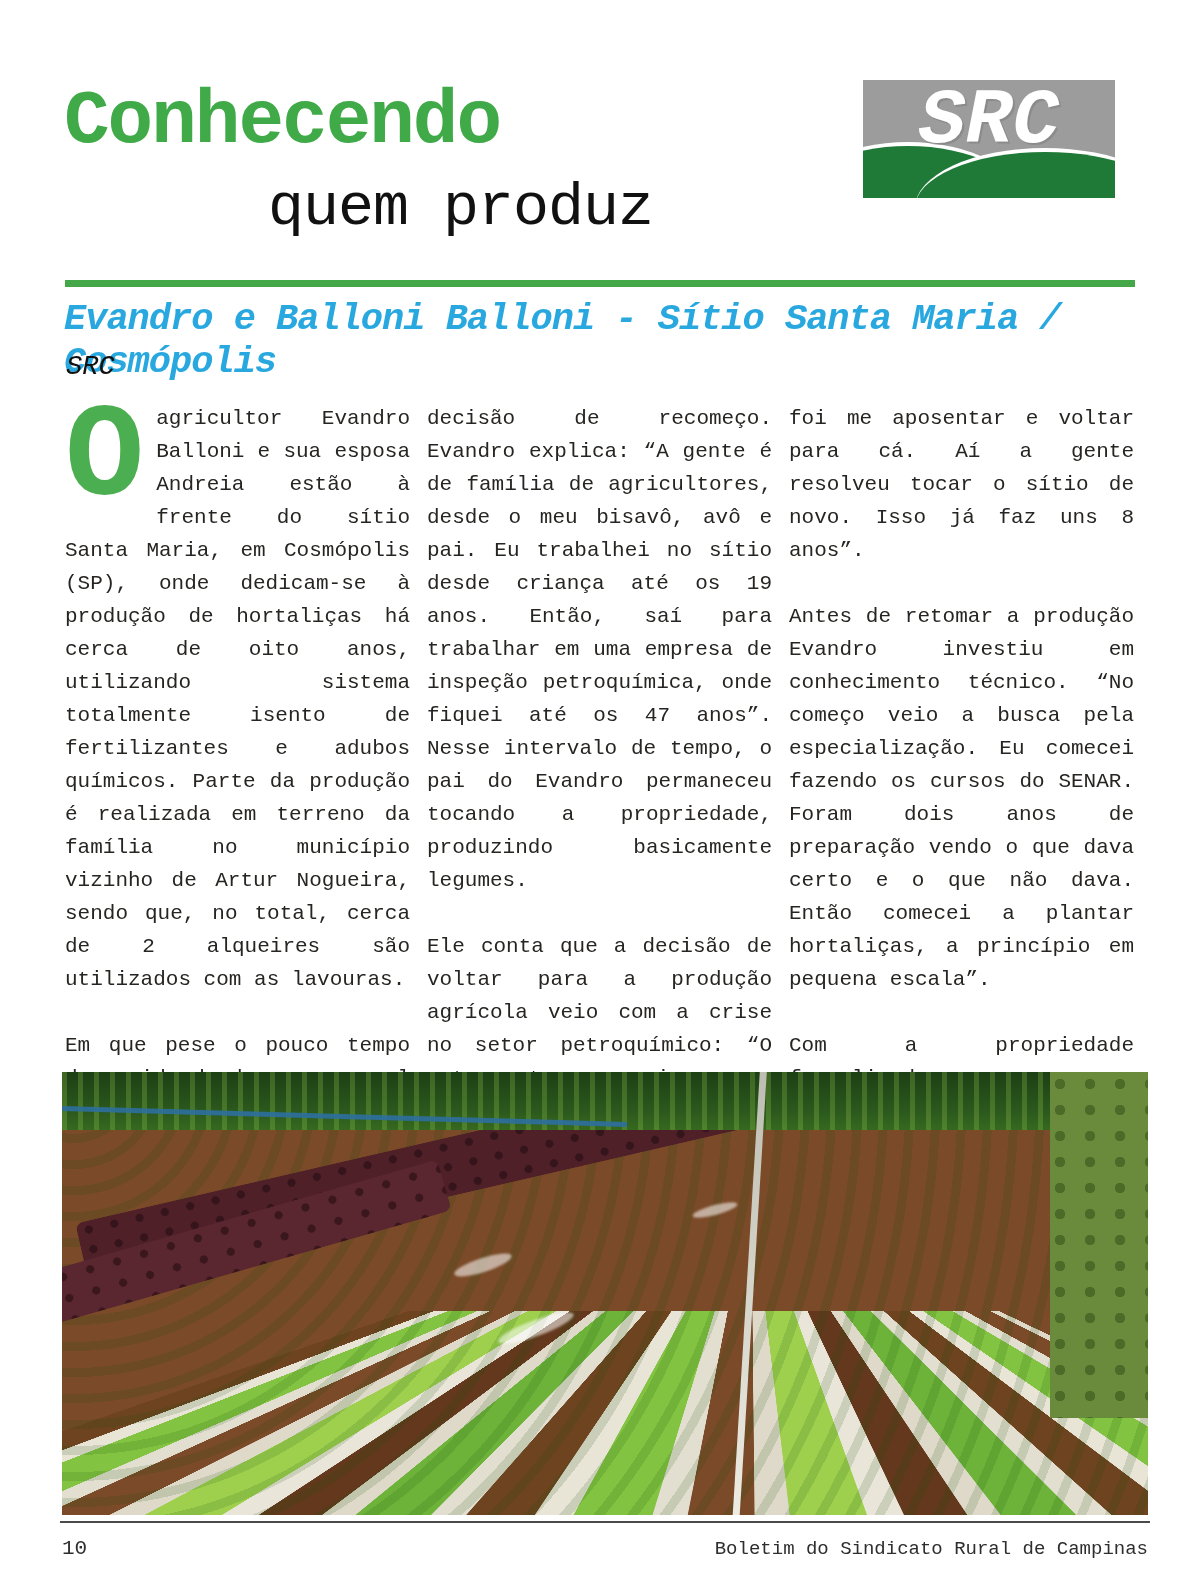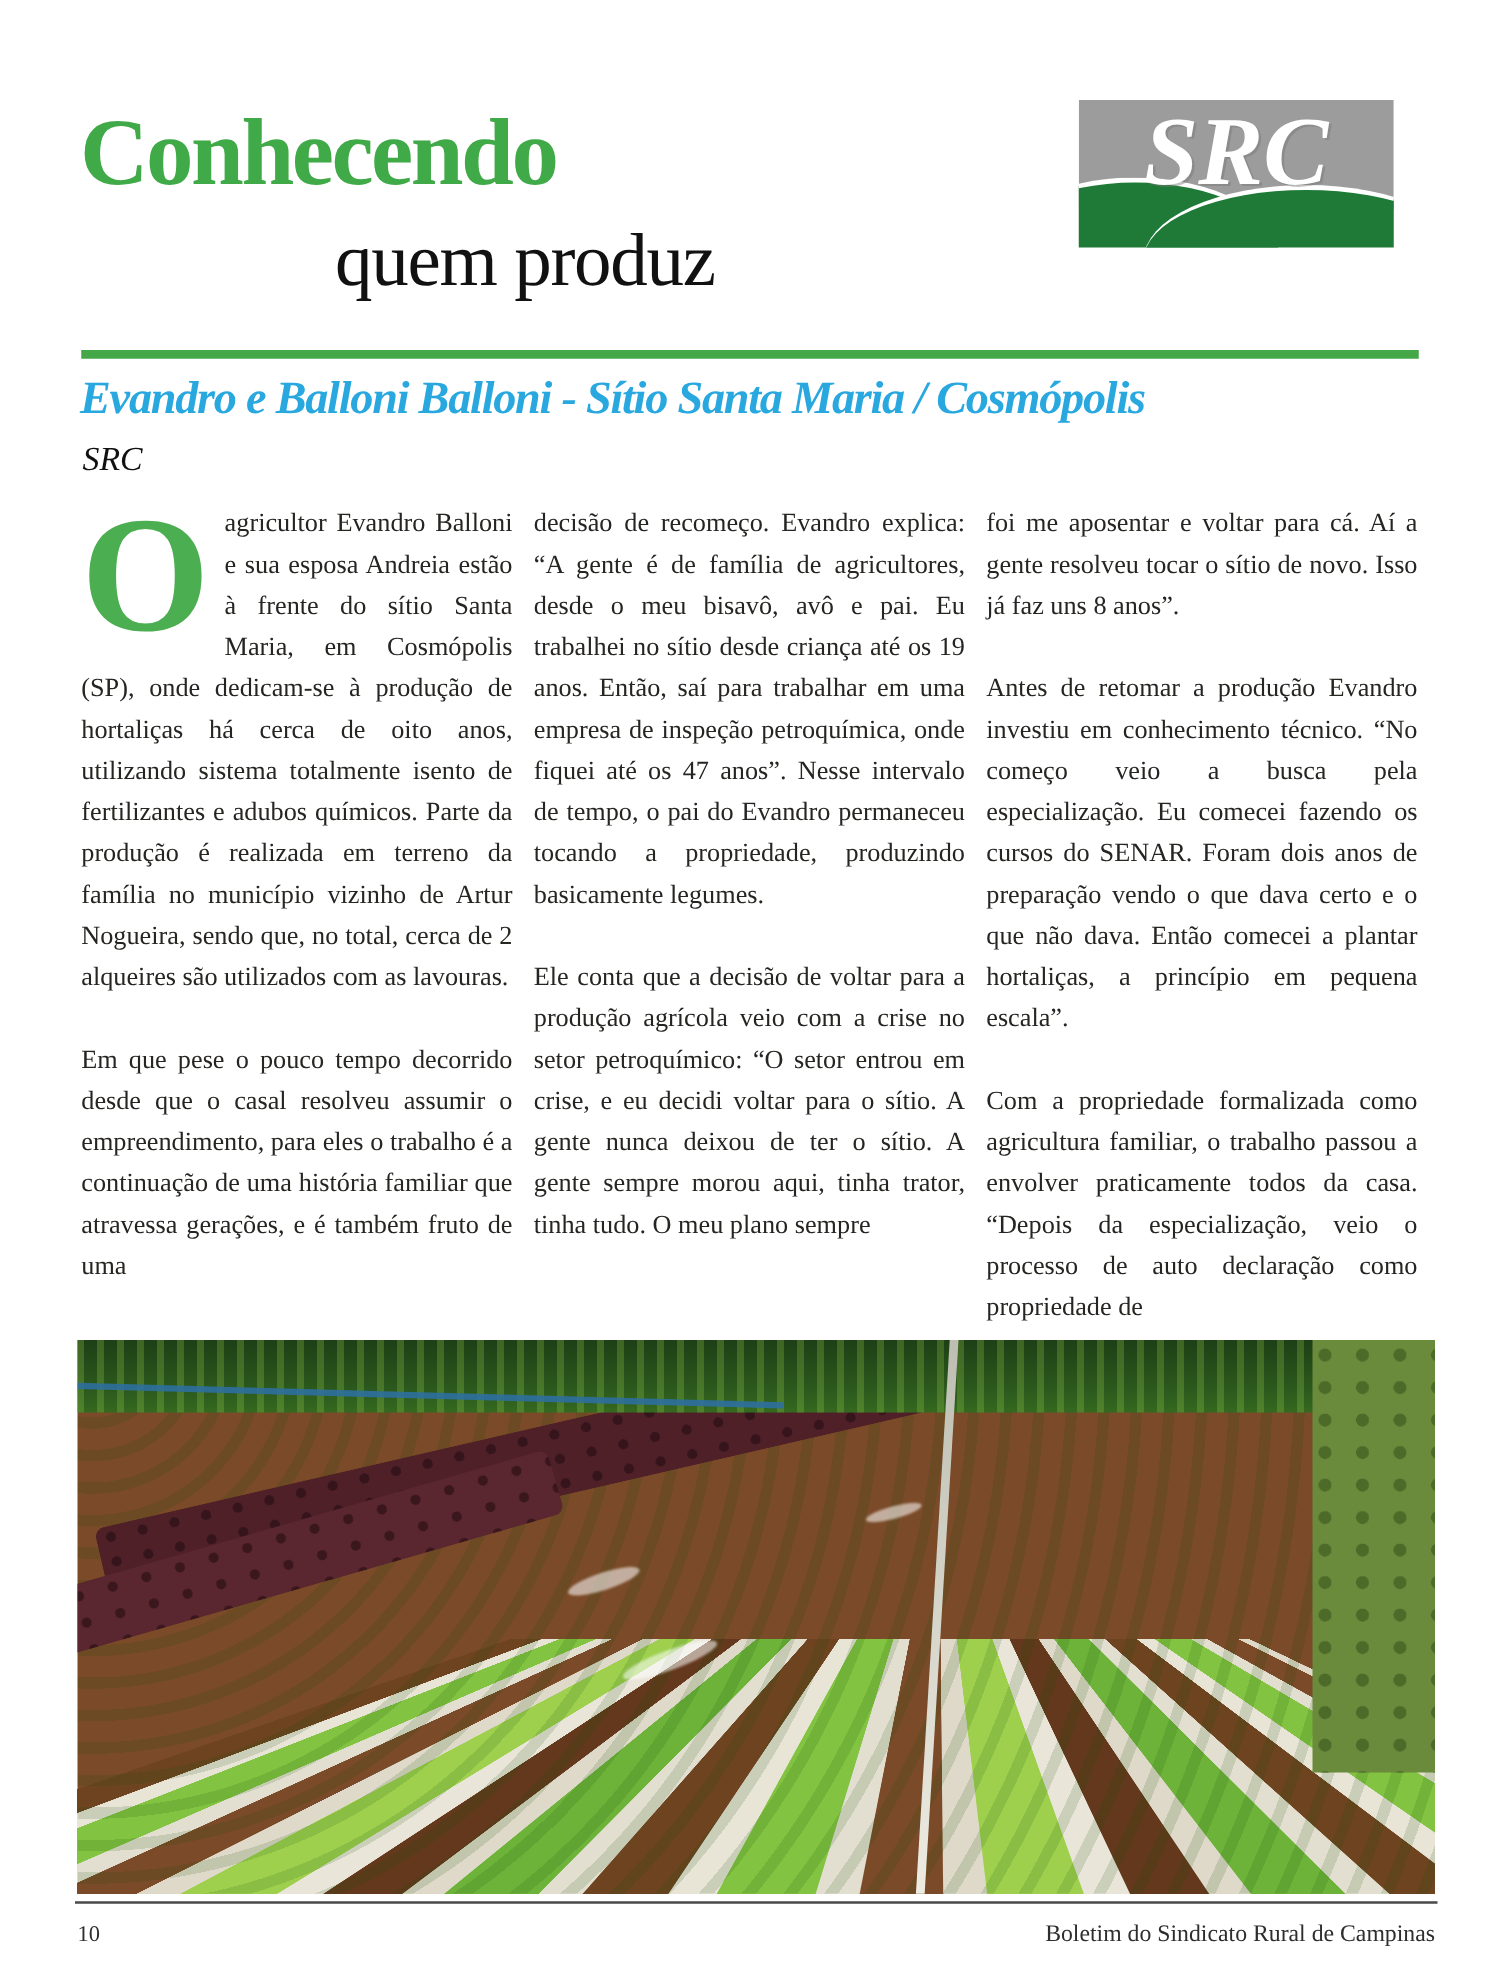--- a/index.html
+++ b/index.html
@@ -1,17 +1,17 @@
 <!DOCTYPE html>
 <html><head>
 <meta charset="utf-8">
 <style>
   html,body{margin:0;padding:0;background:#ffffff;}
   .page{position:relative;width:1200px;height:1581px;background:#ffffff;overflow:hidden;
-        font-family:Liberation Serif, serif;color:#2a2a28;}
+        font-family:Liberation Mono, monospace;color:#2a2a28;}
 
   
   .title-green{position:absolute;left:64px;top:84px;font-size:76px;font-weight:bold;
                color:#3faa47;letter-spacing:-2px;line-height:1;}
   .title-black{position:absolute;left:268px;top:178px;font-size:60px;font-weight:normal;
                color:#111;letter-spacing:-1px;line-height:1;}
 
   .logo{position:absolute;left:863px;top:80px;width:252px;}
   .logo-mark{position:relative;width:252px;height:118px;overflow:hidden;background:#fff;}
   .logo-gray{position:absolute;top:0;left:0;right:0;height:88px;background:#9c9c9c;}
@@ -69,21 +69,21 @@
       background:linear-gradient(180deg,#bdbdb2,#f0eee4);transform:rotate(3.5deg);}
   .glint{position:absolute;background:rgba(255,255,255,.55);border-radius:50%;filter:blur(1px);}
   .g1{left:36%;top:42%;width:60px;height:14px;transform:rotate(-18deg);}
   .g2{left:40%;top:56%;width:80px;height:16px;transform:rotate(-20deg);}
   .g3{left:58%;top:30%;width:46px;height:10px;transform:rotate(-15deg);}
 
   
   .footer-rule{position:absolute;left:60px;top:1521px;width:1090px;height:2px;background:#4a4a4a;}
   .footer{position:absolute;left:62px;top:1537px;width:1086px;display:flex;
           justify-content:space-between;align-items:baseline;}
-  .page-number{font-size:18px;color:#2e2e2e;}
+  .page-number{font-size:21px;color:#2e2e2e;}
   .footer-text{font-size:19px;color:#2e2e2e;}
 </style>
 </head>
 <body>
 
 <div class="page">
 
   <div class="title-green">Conhecendo</div>
   <div class="title-black">quem produz</div>
 

